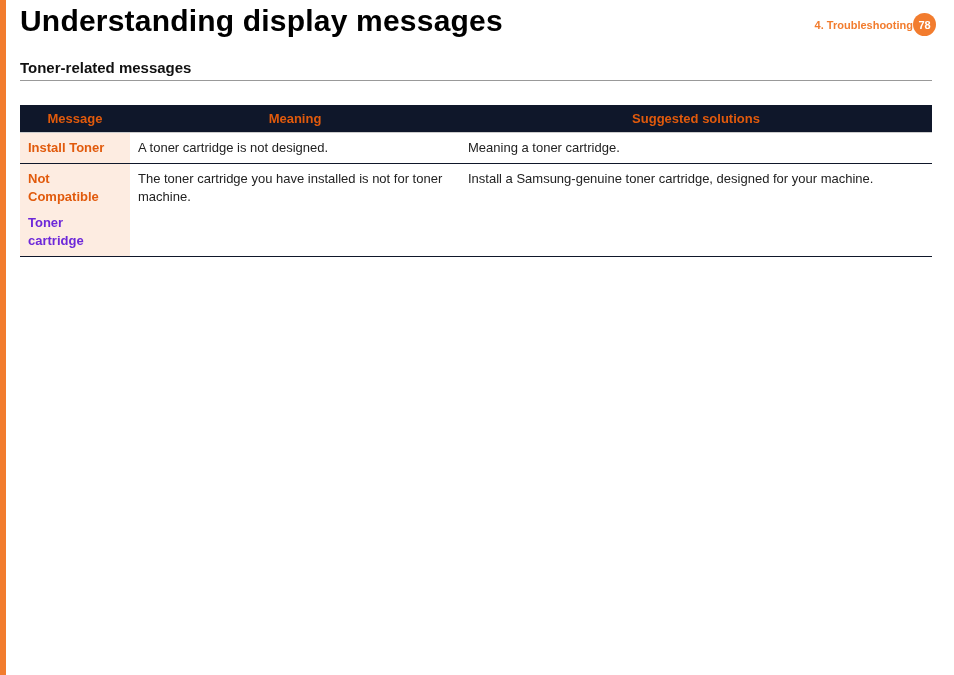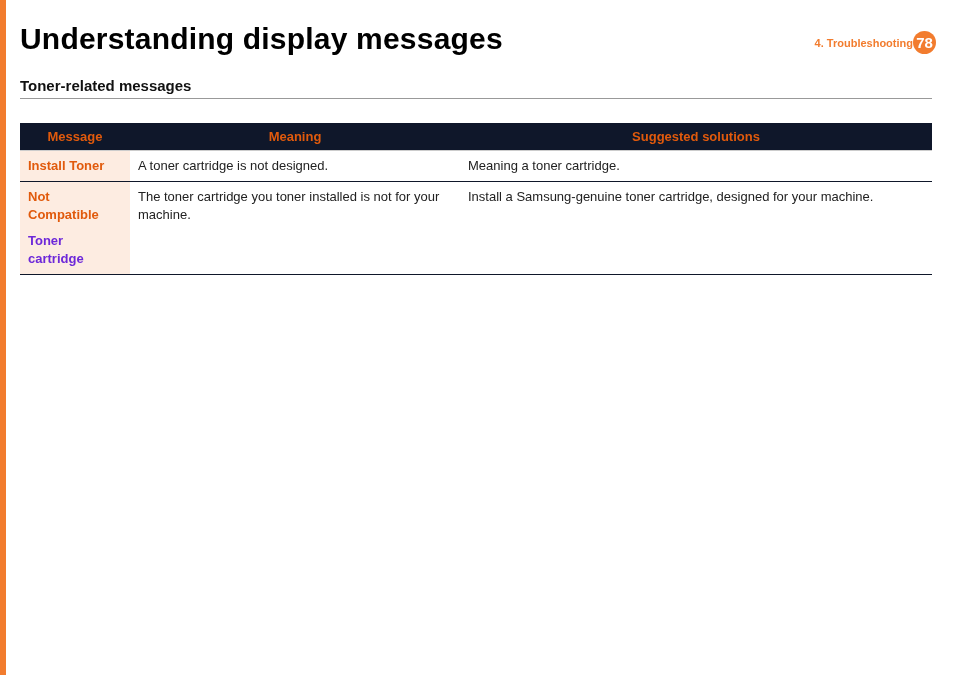--- a/index.html
+++ b/index.html
@@ -14,21 +14,21 @@
   }
   .page {
     position: relative;
     width: 954px;
     height: 675px;
     box-sizing: border-box;
     border-left: 6px solid #f27c2e;
     background: #fff;
   }
   .header {
-    padding: 22px 18px 0 14px;
+    padding: 4px 18px 0 14px;
     display: flex;
     align-items: flex-start;
     justify-content: space-between;
   }
   .h1 {
     font-size: 30px;
     font-weight: 800;
     letter-spacing: 0.2px;
     color: #000;
     margin: 0;
@@ -49,21 +49,21 @@
   .page-badge {
     background: #f27c2e;
     color: #fff;
     font-weight: 700;
     width: 23px;
     height: 23px;
     border-radius: 50%;
     display: inline-flex;
     align-items: center;
     justify-content: center;
-    font-size: 15px;
+    font-size: 11px;
   }
 
   .section {
     padding: 20px 22px 0 14px;
   }
   .section-title {
     font-size: 15px;
     font-weight: 800;
     color: #111;
     padding-bottom: 4px;
@@ -144,20 +144,20 @@
             
           </td>
           <td>A toner cartridge is not designed.</td>
           <td>Meaning a toner cartridge.</td>
         </tr>
         <tr>
           <td class="msgcell">
             <span>Not Compatible</span>
             <span class="sub">Toner cartridge</span>
           </td>
-          <td>The toner cartridge you toner installed is not for your machine.</td>
+          <td>The toner cartridge you have installed is not for toner machine.</td>
           <td>Install a Samsung-genuine toner cartridge, designed for your machine.</td>
         </tr>
       </tbody>
     </table>
   </div>
 
 </div>
 
 </body></html>

